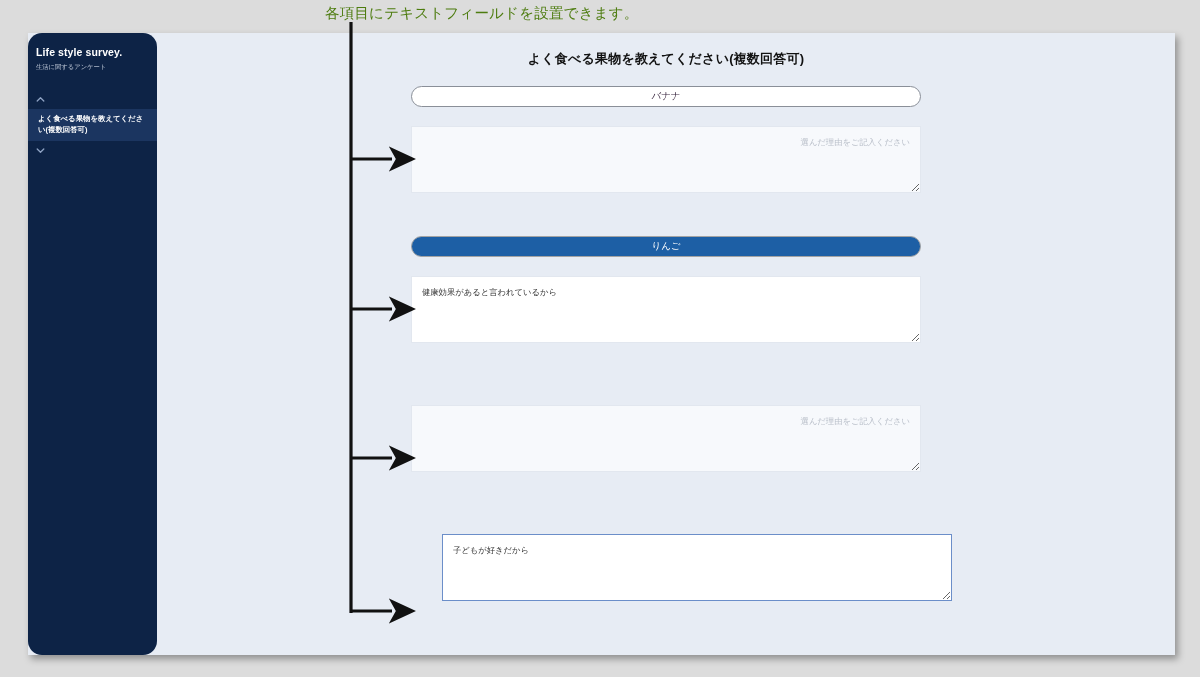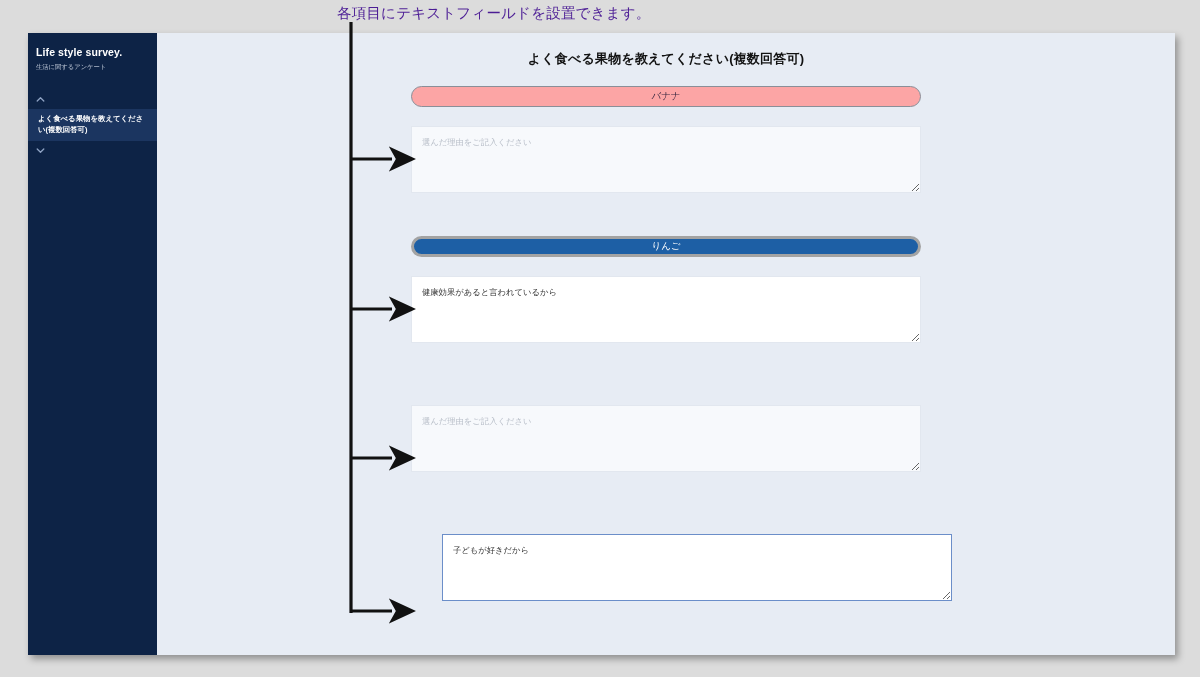--- a/index.html
+++ b/index.html
@@ -12,24 +12,24 @@
 
   body {
     background: #dcdcdc;
     font-family: "Liberation Sans", "DejaVu Sans", sans-serif;
     position: relative;
   }
 
   
   .annotation-caption {
     position: absolute;
-    left: 337px;
+    left: 325px;
     top: 4px;
     font-size: 14.5px;
-    color: #4c1d95;
+    color: #4d7c0f;
     letter-spacing: 0.2px;
     white-space: nowrap;
   }
 
   
   .app-window {
     position: absolute;
     left: 28px;
     top: 33px;
     width: 1147px;
@@ -41,20 +41,21 @@
   }
 
   
   .sidebar {
     width: 129px;
     flex: 0 0 129px;
     background: #0d2346;
     color: #ffffff;
     padding-top: 9px;
     position: relative;
+    border-radius: 14px;
   }
   .sidebar-brand {
     padding: 4px 8px 0 8px;
   }
   .brand-title {
     font-size: 10.5px;
     font-weight: bold;
     letter-spacing: 0.1px;
     color: #ffffff;
     line-height: 1.3;
@@ -119,45 +120,46 @@
     height: 21px;
     border-radius: 11px;
     display: flex;
     align-items: center;
     justify-content: center;
     font-size: 9.5px;
     cursor: pointer;
     user-select: none;
   }
   .option-btn.unselected {
-    background: #fca5a5;
+    background: #ffffff;
     border: 1px solid #8a8f98;
     color: #3d2b43;
   }
   .option-btn.selected {
     background: #1d5fa5;
-    border: 3px solid #a3a3a3;
+    border: 1px solid #a3a3a3;
     color: #ffffff;
   }
 
   .reason-area {
     width: 510px;
     height: 67px;
     margin-top: 19px;
     font-size: 8.3px;
     font-family: "Liberation Sans", "DejaVu Sans", sans-serif;
     padding: 9px 10px;
     line-height: 1.5;
     resize: vertical;
     outline: none;
   }
   .reason-area.idle {
     background: #f7f9fc;
     border: 1px solid #e2e7ef;
     color: #333333;
+    text-align: right;
   }
   .reason-area.idle::placeholder { color: #b9bfc9; }
   .reason-area.filled {
     background: #ffffff;
     border: 1px solid #e2e7ef;
     color: #333333;
   }
   .reason-area.focused {
     background: #ffffff;
     border: 1px solid #6b8ec9;

